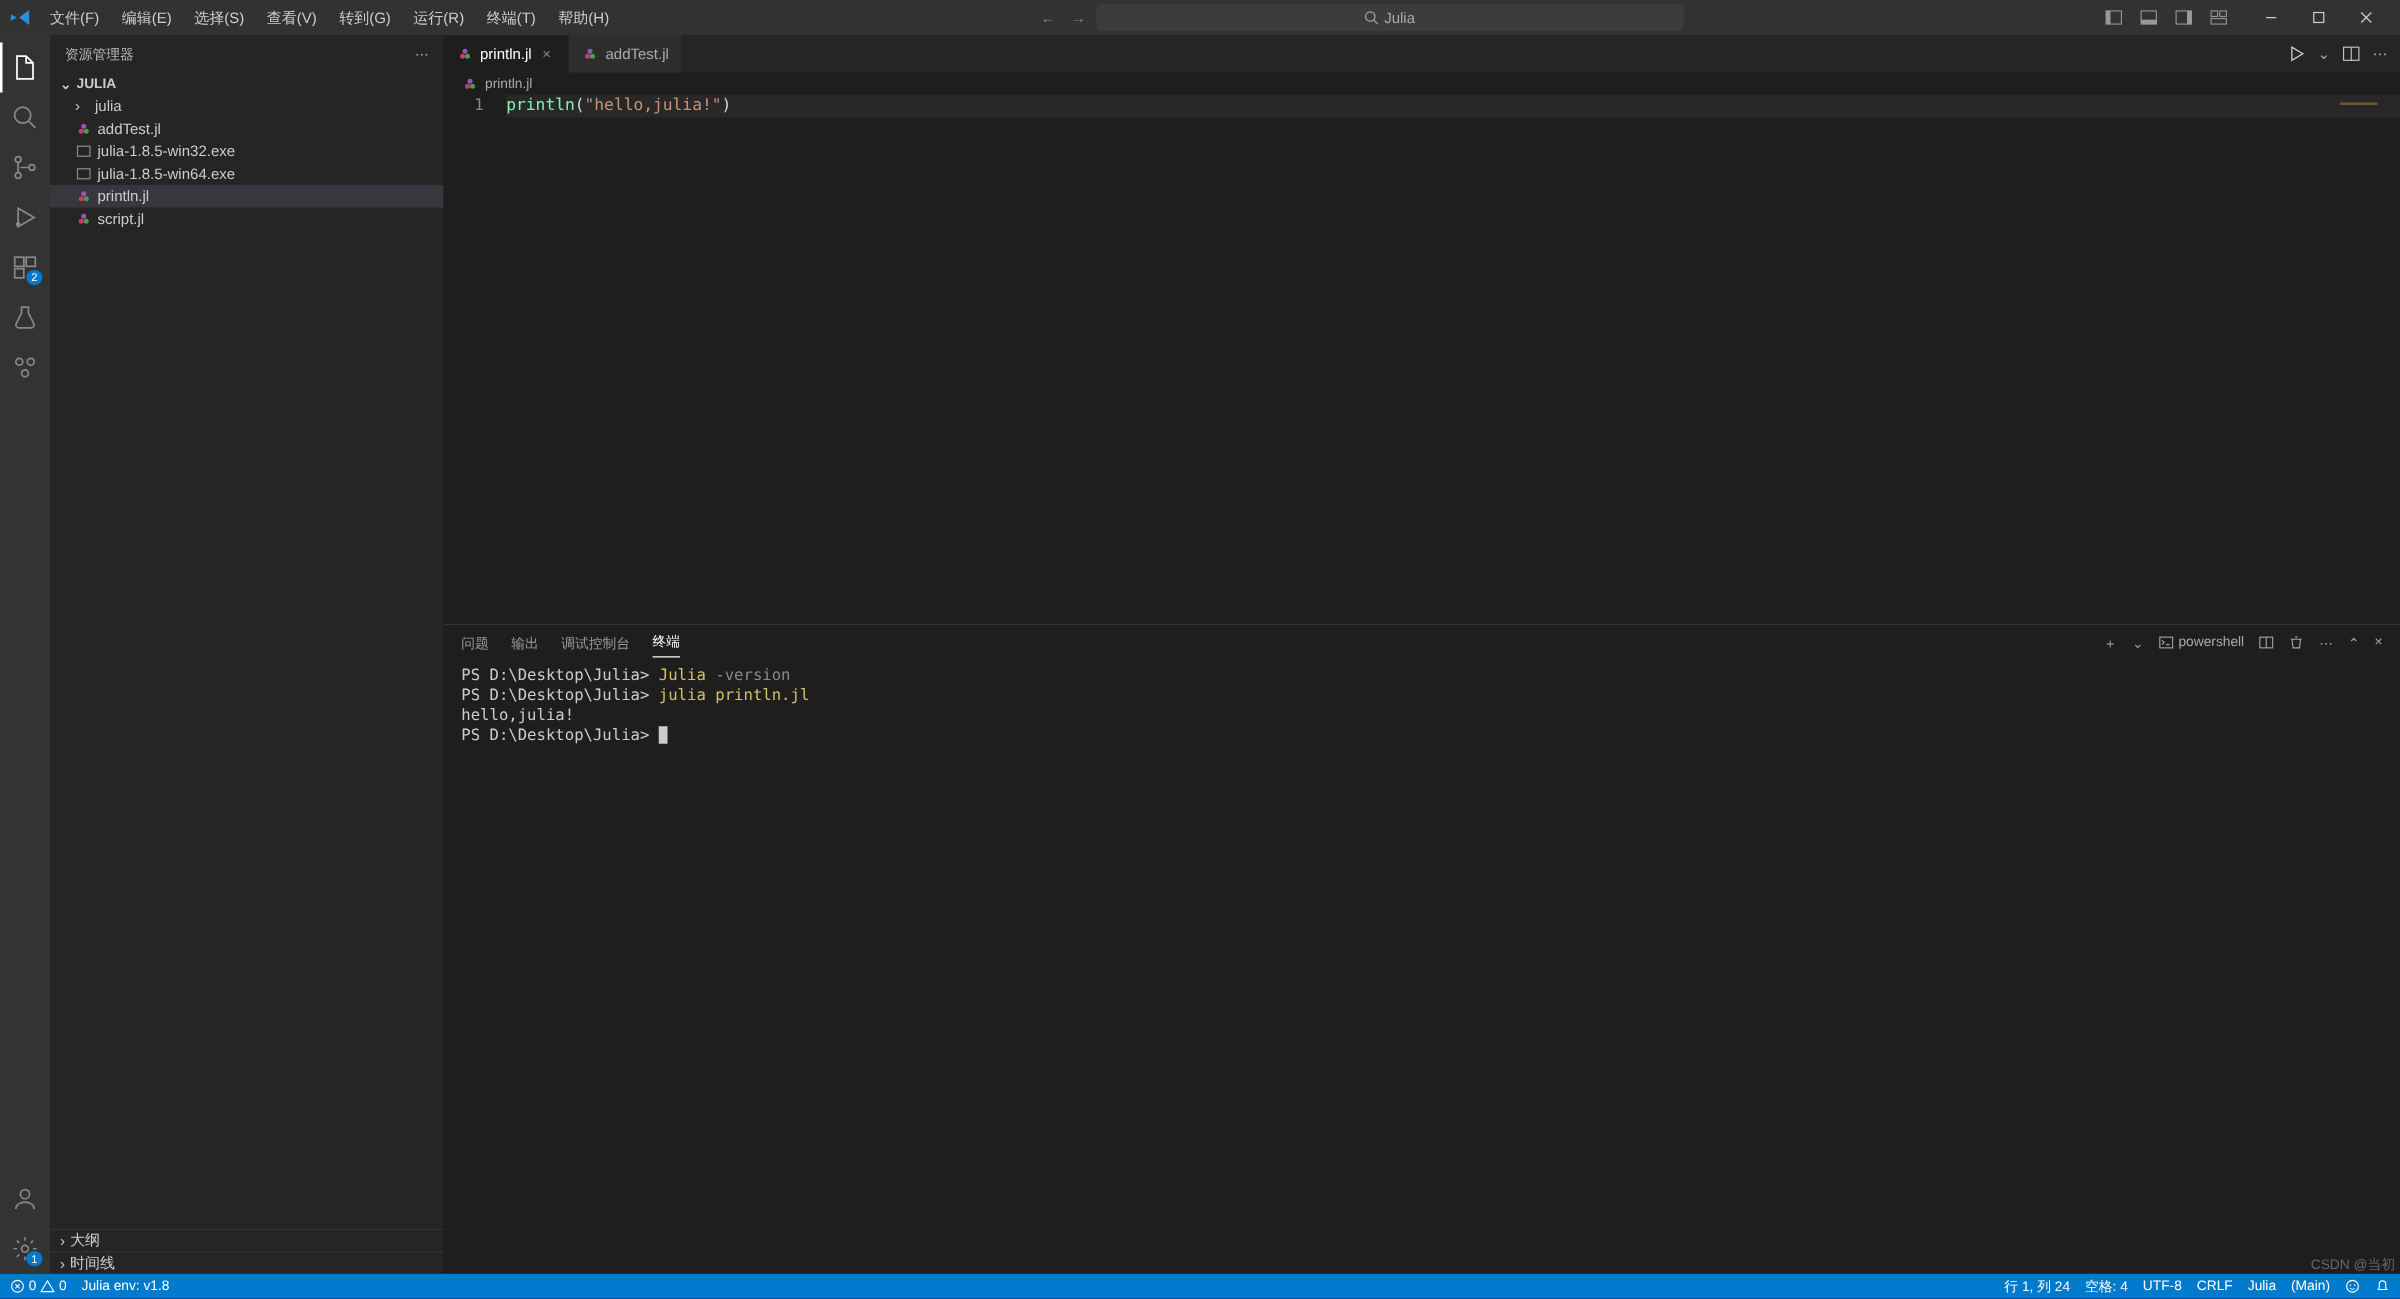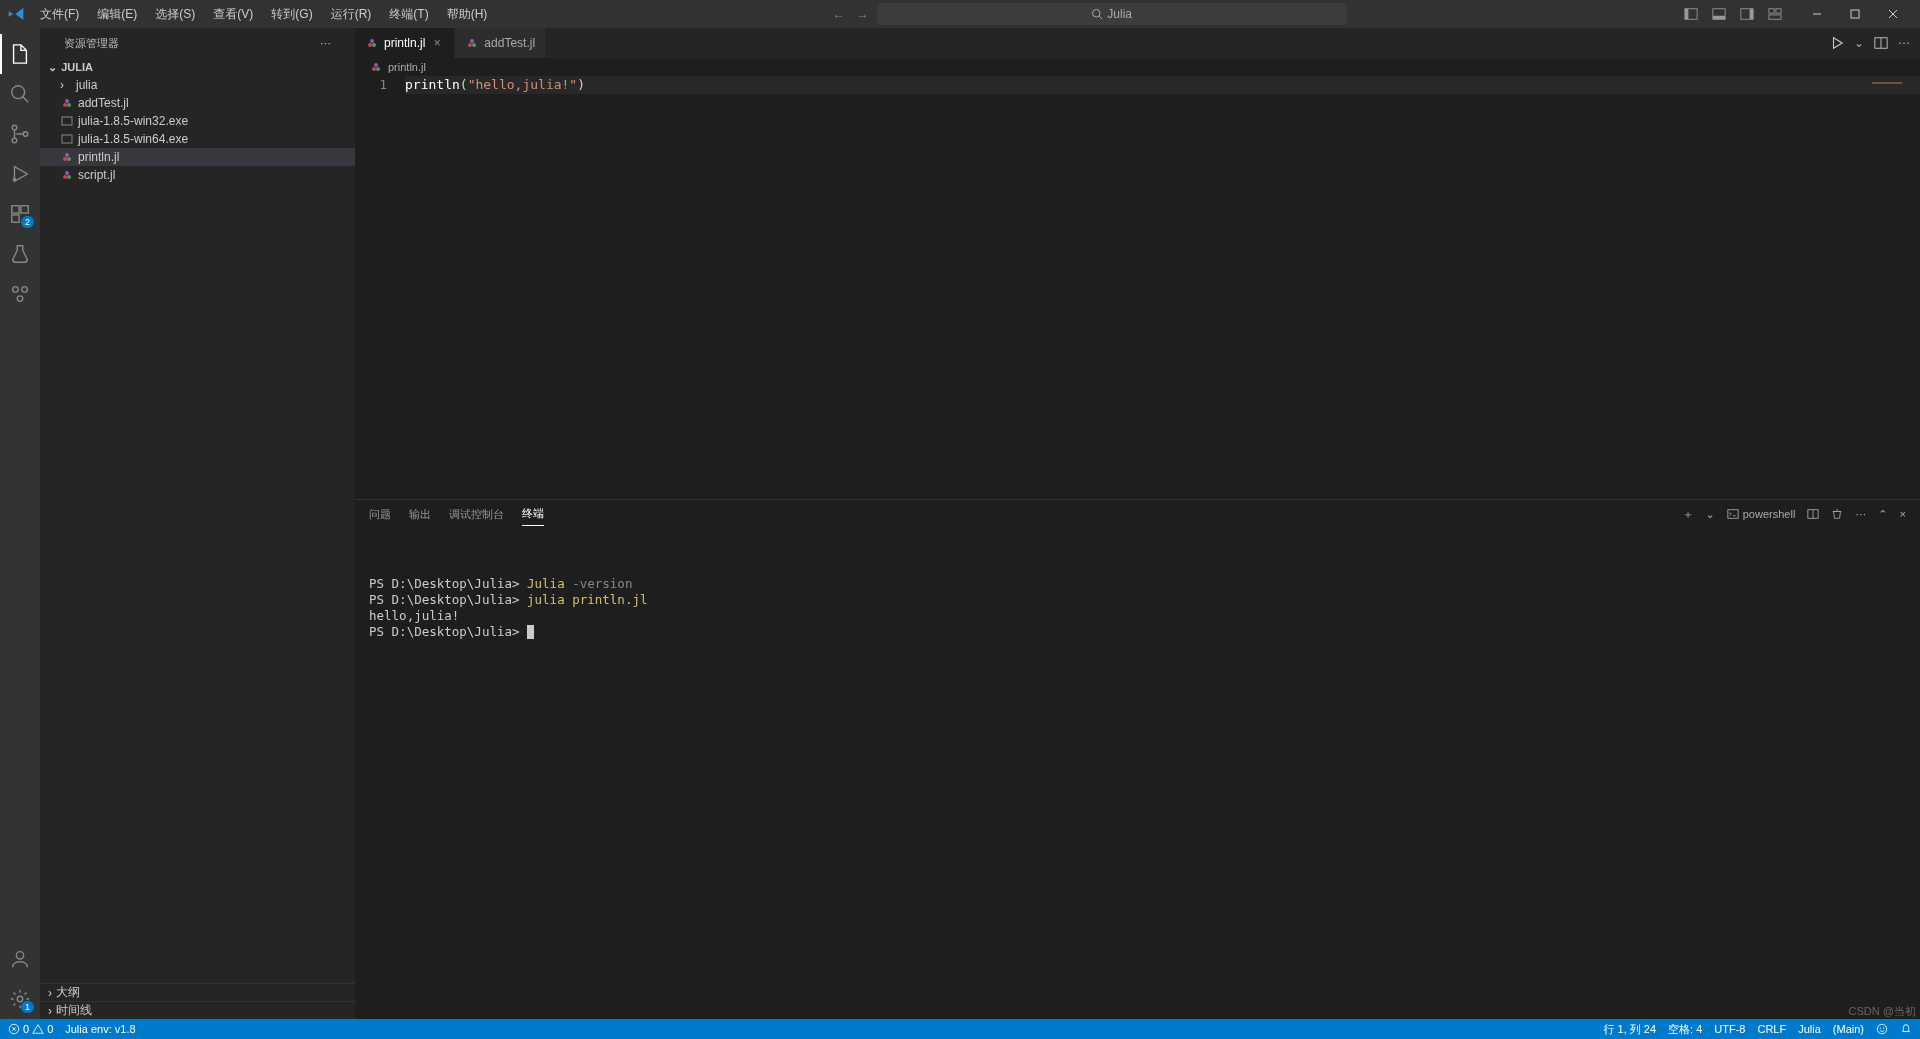--- a/index.html
+++ b/index.html
@@ -17,48 +17,48 @@
 
 .main-area { flex: 1; display: flex; overflow: hidden; }
 .activity-bar { width: 40px; background: #333333; display: flex; flex-direction: column; align-items: center; padding-top: 6px; }
 .activity-bar .ab-item { width: 40px; height: 40px; display: flex; align-items: center; justify-content: center; color: #888; position: relative; cursor: pointer; }
 .activity-bar .ab-item.active { color: #fff; }
 .activity-bar .ab-item.active::before { content: ""; position: absolute; left: 0; top: 0; width: 2px; height: 40px; background: #fff; }
 .activity-bar .badge { position: absolute; bottom: 6px; right: 6px; background: #007acc; color: #fff; font-size: 9px; border-radius: 8px; padding: 0 4px; line-height: 12px; }
 .activity-bar .spacer { flex: 1; }
 
 .sidebar { width: 315px; background: #252526; display: flex; flex-direction: column; }
-.sidebar-header { height: 30px; padding: 0 24px; display: flex; align-items: center; justify-content: space-between; color: #bbb; font-size: 11px; }
+.sidebar-header { height: 30px; padding: 0 12px; display: flex; align-items: center; justify-content: space-between; color: #bbb; font-size: 11px; }
 .sidebar-section { padding-left: 8px; font-size: 11px; font-weight: bold; color: #ccc; display: flex; align-items: center; gap: 4px; height: 18px; }
 .tree { flex: 1; overflow: auto; font-size: 12px; }
 .tree-item { display: flex; align-items: center; height: 18px; padding-left: 20px; gap: 4px; color: #ccc; cursor: pointer; }
 .tree-item.selected { background: #37373d; }
 .tree-item .chev { width: 12px; color: #ccc; }
 .file-icon { width: 14px; display: inline-flex; align-items: center; justify-content: center; }
 .bottom-sections .section { height: 18px; padding-left: 8px; display: flex; align-items: center; gap: 4px; font-size: 12px; color: #ccc; border-top: 1px solid #333; }
 
 .editor-area { flex: 1; background: #1e1e1e; display: flex; flex-direction: column; }
 .tabs-row { height: 30px; background: #252526; display: flex; align-items: stretch; }
 .tab { display: flex; align-items: center; padding: 0 10px; gap: 5px; background: #2d2d2d; color: #aaa; font-size: 12px; border-right: 1px solid #252526; cursor: pointer; }
 .tab.active { background: #1e1e1e; color: #fff; }
 .tab .close { color: #888; width: 14px; text-align: center; }
 .tabs-actions { margin-left: auto; display: flex; align-items: center; gap: 10px; padding-right: 10px; color: #aaa; }
 .breadcrumb { height: 18px; padding-left: 14px; display: flex; align-items: center; gap: 5px; font-size: 11px; color: #aaa; }
 .code-area { flex: 1; display: flex; font-family: Consolas, monospace; font-size: 13px; position: relative; }
 .gutter { width: 50px; text-align: right; padding-right: 18px; color: #858585; line-height: 18px; }
 .code-lines { flex: 1; line-height: 18px; }
 .code-line { white-space: pre; }
-.tok-fn { color: #ffffff; }
+.tok-fn { color: #86efac; }
 .tok-paren { color: #d4d4d4; }
 .tok-str { color: #ce9178; }
 .highlight-line { background: #282828; }
 .minimap { position: absolute; right: 14px; top: 0; width: 80px; height: 100%; }
 .minimap-content { position: absolute; top: 6px; right: 4px; width: 30px; height: 2px; background: #6b5832; }
 
-.panel { height: 520px; background: #1e1e1e; border-top: 1px solid #333; display: flex; flex-direction: column; gap: 44px; }
+.panel { height: 520px; background: #1e1e1e; border-top: 1px solid #333; display: flex; flex-direction: column; }
 .panel-tabs { height: 28px; display: flex; align-items: center; padding: 0 14px; gap: 18px; font-size: 11px; color: #999; }
 .panel-tab { cursor: pointer; padding: 4px 0; }
 .panel-tab.active { color: #fff; border-bottom: 1px solid #fff; }
 .panel-actions { margin-left: auto; display: flex; align-items: center; gap: 12px; color: #aaa; font-size: 11px; }
 .panel-actions .ps-chip { display: flex; align-items: center; gap: 4px; }
 .terminal { flex: 1; padding: 4px 14px; font-family: Consolas, monospace; font-size: 12.5px; color: #ccc; line-height: 16px; }
 .term-line { white-space: pre; }
 .tok-cmd { color: #d2c065; }
 .tok-flag { color: #888; }
 .cursor { display: inline-block; width: 7px; height: 14px; background: #ccc; vertical-align: text-bottom; }

